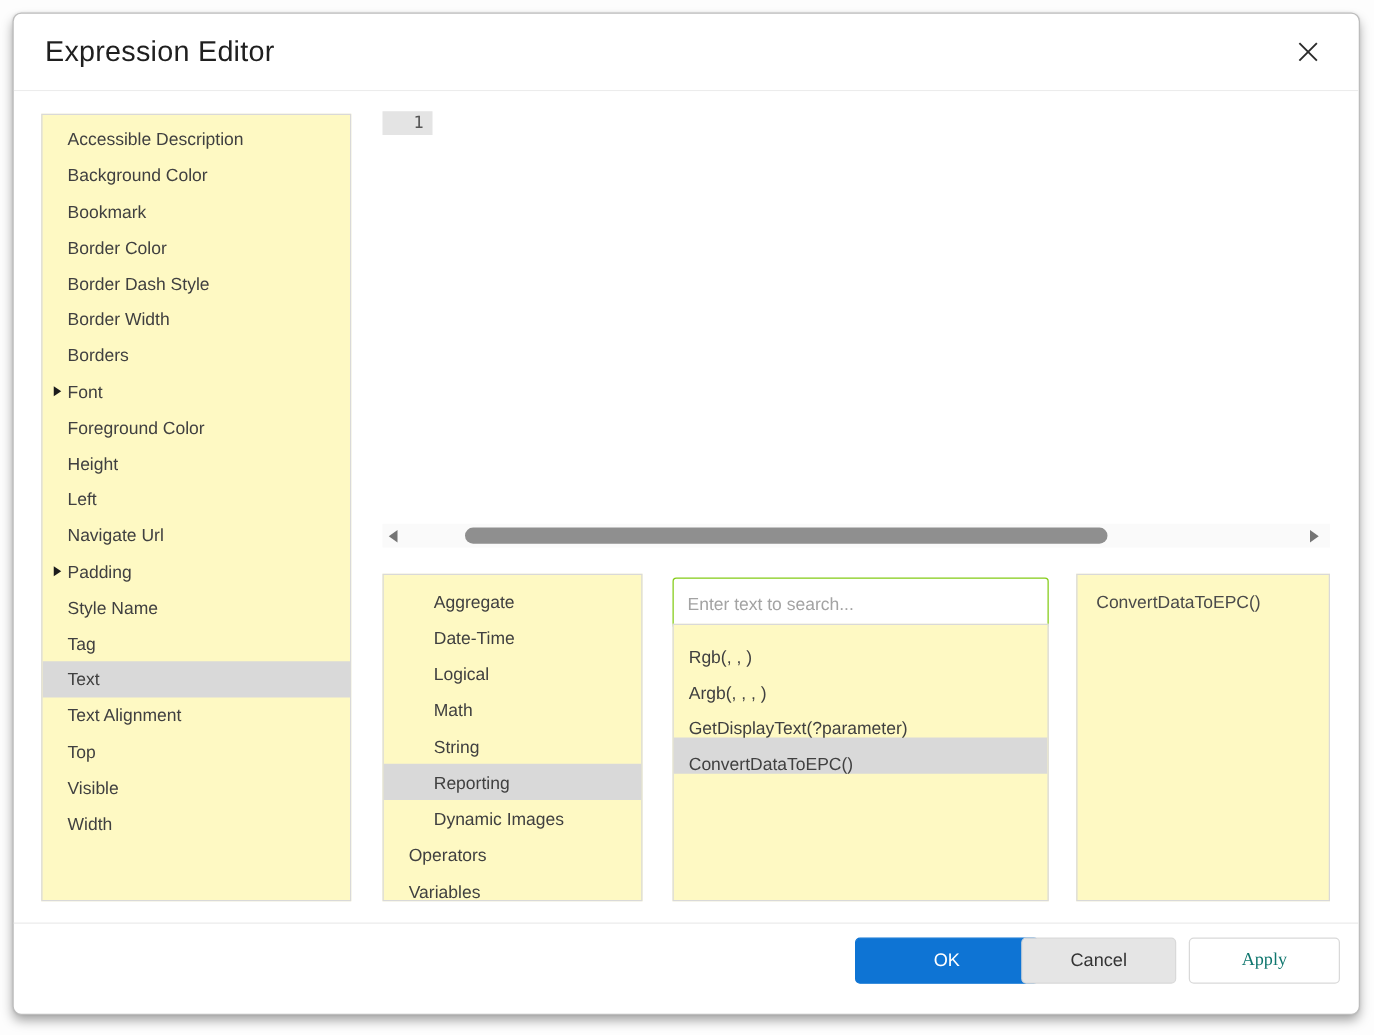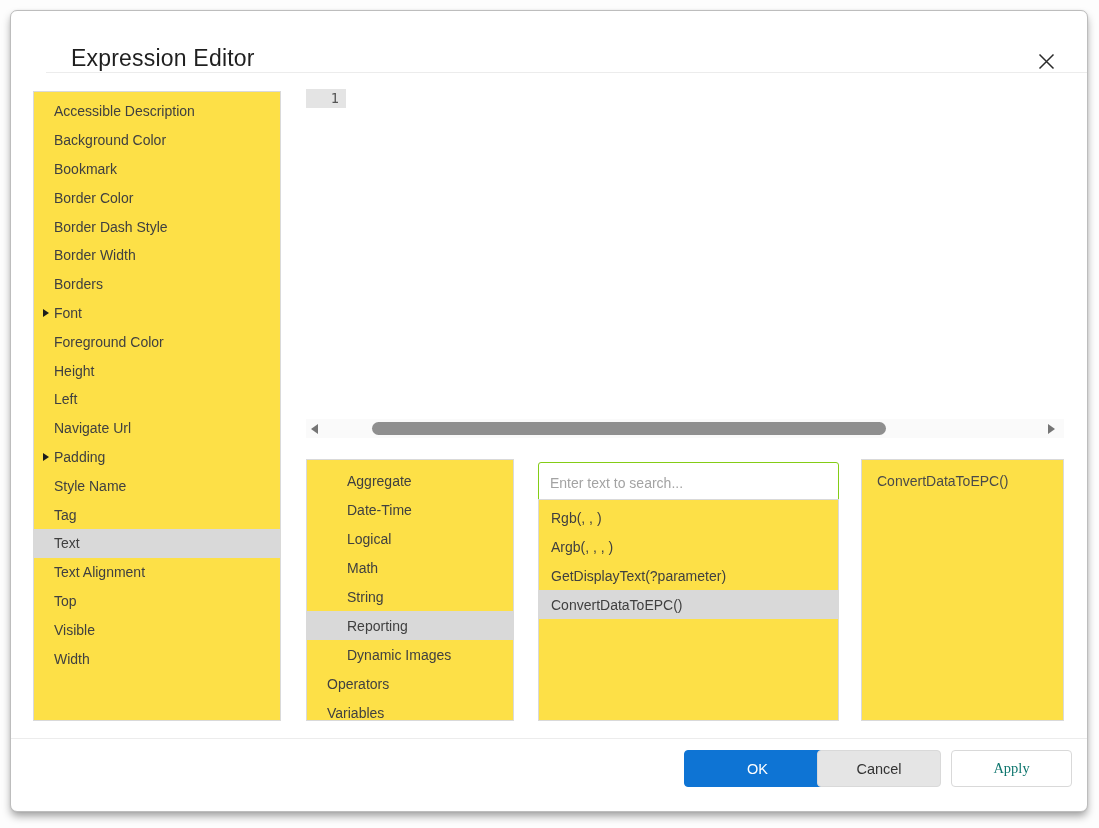--- a/index.html
+++ b/index.html
@@ -6,28 +6,28 @@
   html,body { width:1099px; height:828px; background:#fdfdfd; font-family:"Liberation Sans", sans-serif; overflow:hidden; }
 
   .dialog {
     position:absolute; left:10px; top:10px; width:1078px; height:802px;
     background:#fff; border:1px solid #bdbdbd; border-radius:7px;
     box-shadow:0 5px 9px -1px rgba(0,0,0,0.38), 0 0 2px rgba(0,0,0,0.08);
   }
 
   
   .header { position:absolute; left:0; top:0; right:0; height:62px;
-    border-bottom:1px solid #ececec; display:flex; align-items:flex-end;
-    padding:0 30px 0 25px; border-radius:7px 7px 0 0;margin-left:35px; }
+    border-bottom:1px solid #ececec; display:flex; align-items:center;
+    padding:0 30px 0 25px; border-radius:7px 7px 0 0; }
   .title { font-size:23px; color:#1f1f1f; letter-spacing:0.2px; }
   .close-btn { margin-left:auto; width:22px; height:22px; display:flex;
     align-items:center; justify-content:center; cursor:pointer; }
 
   
-  .panel { position:absolute; background:#fde047; border:1px solid #d9d9d9; overflow:hidden; }
+  .panel { position:absolute; background:#fef9c3; border:1px solid #d9d9d9; overflow:hidden; }
 
   
   .props-panel { left:22px; top:80px; width:248px; height:630px; padding-top:5px; }
   .row { height:28.8px; display:flex; align-items:center; font-size:14px; color:#404040; cursor:default; }
   .prop-row { position:relative; padding-left:20px; }
   .row.selected { background:#d9d9d9; }
   .arrow { position:absolute; left:9px; top:50%; transform:translateY(-50%);
     width:0; height:0; border-left:6px solid #1c1c1c;
     border-top:4px solid transparent; border-bottom:4px solid transparent; visibility:hidden; }
   .arrow.visible { visibility:visible; }
@@ -58,21 +58,21 @@
   .cat-row.indented { padding-left:40px; }
 
   
   .search-input { position:absolute; left:527px; top:451px; width:301px; height:41px;
     border:1px solid #84cc16; border-radius:3px; padding:0 11px; font-size:14px;
     color:#1d4ed8; font-family:"Liberation Sans", sans-serif; outline:none; background:#fff; }
   .search-input::placeholder { color:#a3a3a3; }
 
   
   .funcs-panel { left:527px; top:488px; width:301px; height:222px; padding-top:4px; }
-  .func-row { padding-left:12px; }
+  .func-row { padding-left:12px;align-items:flex-end; }
 
   
   .desc-panel { left:850px; top:448px; width:203px; height:262px; }
   .desc-text { padding:13px 15px; font-size:14px; color:#4a4a4a; }
 
   
   .footer-sep { position:absolute; left:0; right:0; top:727px; border-top:1px solid #ececec; }
   .btn { position:absolute; top:739px; height:37px; border-radius:4px; font-size:14.5px;
     font-family:"Liberation Sans", sans-serif; display:flex; align-items:center;
     justify-content:center; cursor:pointer; }

